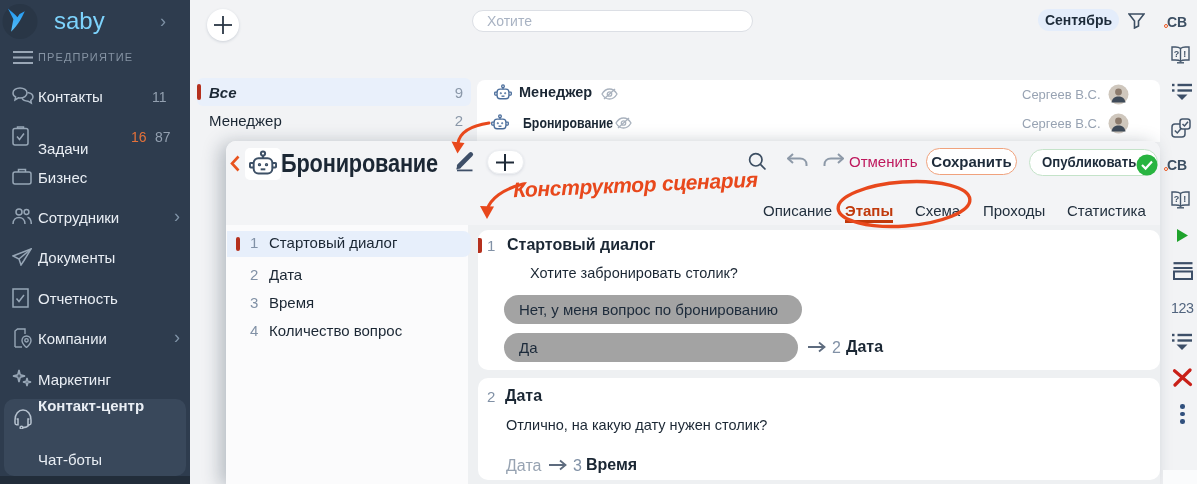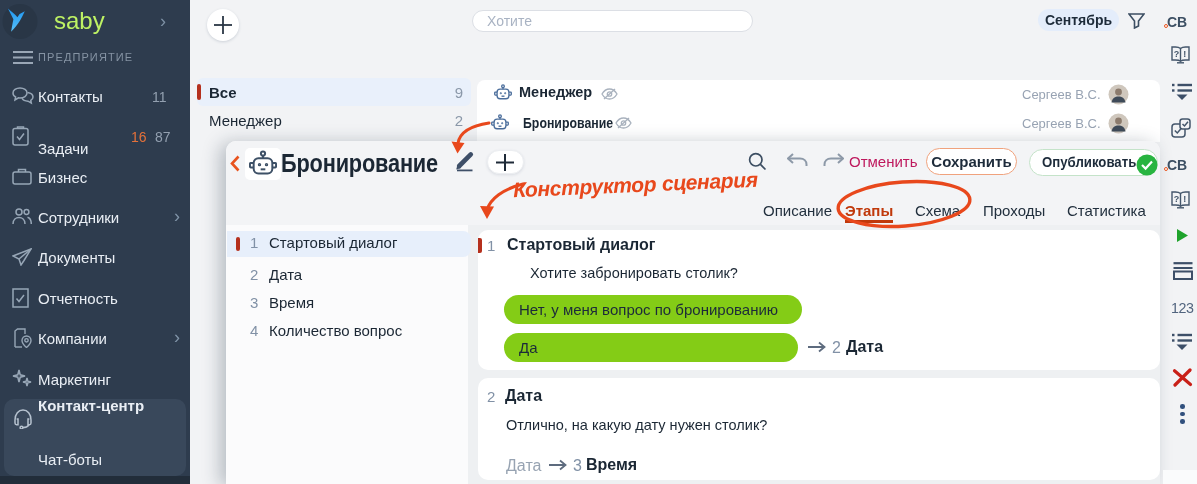--- a/index.html
+++ b/index.html
@@ -24,21 +24,21 @@
   .row-sel { left:197px; top:78px; width:274px; height:28px; background:#e9f0fb; border-radius:6px; }
   .redbar { position:absolute; background:#b5301d; border-radius:2px; }
 
   
   .regcard { left:477px; top:80px; width:683px; height:62px; background:#fff; border-radius:8px 8px 0 0; }
 
   
   .modal { left:226px; top:141px; width:934px; height:343px; background:#fbfbfc; border-radius:10px 10px 0 0; box-shadow:-6px 2px 18px rgba(30,45,65,.28); }
   .contentbg { left:468px; top:225px; width:692px; height:259px; background:#eef0f2; }
   .card { position:absolute; left:478px; width:682px; background:#fff; border-radius:10px; }
-  .pill { position:absolute; left:504px; height:29px; background:#84cc16; border-radius:15px; color:#1c2a3a; font-size:15px; line-height:29px; padding-left:15px; }
+  .pill { position:absolute; left:504px; height:29px; background:#a3a3a3; border-radius:15px; color:#1c2a3a; font-size:15px; line-height:29px; padding-left:15px; }
 
   .tab { position:absolute; top:202px; font-size:15px; color:#22303e; }
   .num { color:#8191a6; }
   .dark { color:#1b2734; }
   .hand { color:#e8481c; font-style:italic; font-weight:bold; }
 </style>
 </head>
 <body>
 
 <div class="abs sidebar">
@@ -46,21 +46,21 @@
   <svg class="abs" style="left:2px;top:4px" width="36" height="36" viewBox="0 0 36 36">
     <defs>
         <linearGradient id="bg1" x1="0" y1="0" x2="0" y2="1">
           <stop offset="0" stop-color="#1e95ef"></stop>
           <stop offset="1" stop-color="#59c2fa"></stop>
         </linearGradient>
       </defs>
     <circle cx="18" cy="17.5" r="17.5" fill="#293646"></circle>
     <path d="M5.9 4.6 C 10 8 13.5 11 15.4 13.2 L 17.6 9.9 L 22.8 7.3 C 21.2 10.6 19.6 14.2 17.9 16.7 C 15.7 20.1 12.2 24.7 9.1 27.7 C 9.9 23 10.8 18.4 11.4 15.3 Z" fill="url(#bg1)"></path>
   </svg>
-  <div class="abs" style="left:54px;top:7px;color:#bef264;font-size:24px;">saby</div>
+  <div class="abs" style="left:54px;top:7px;color:#7dd3fc;font-size:24px;">saby</div>
   <div class="sb-chev" style="left:160px;top:11px;font-size:18px;">›</div>
 
   <svg class="abs" style="left:13px;top:50px" width="20" height="15" viewBox="0 0 20 15">
     <g stroke="#9aa7b6" stroke-width="2">
         <line x1="0" y1="2" x2="20" y2="2"></line>
         <line x1="0" y1="7.5" x2="20" y2="7.5"></line>
         <line x1="0" y1="13" x2="20" y2="13"></line>
       </g>
   </svg>
   <div class="abs" style="left:38px;top:51px;color:#8593a3;font-size:11px;letter-spacing:1.1px;">ПРЕДПРИЯТИЕ</div>
@@ -156,21 +156,21 @@
     </g>
   </svg>
 <div class="abs search">Хотите</div>
 <div class="abs month">Сентябрь</div>
 <svg class="abs" style="left:1128px;top:13px" width="17" height="16" viewBox="0 0 17 16">
     <path d="M1 1 L16 1 L10.5 8 L10.5 13 L6.5 15 L6.5 8 Z" fill="none" stroke="#3c4e62" stroke-width="1.6"></path>
   </svg>
 
 <div class="abs row-sel"></div>
 <div class="redbar" style="left:197px;top:84px;width:3.5px;height:16px;"></div>
-<div class="abs dark" style="left:209px;top:84px;font-size:15px;font-weight:bold;">Все</div>
+<div class="abs dark" style="left:209px;top:84px;font-size:15px;font-weight:bold;font-style:italic;">Все</div>
 <div class="abs" style="left:449px;top:84px;width:14px;text-align:right;color:#8b98a9;font-size:15px;">9</div>
 <div class="abs dark" style="left:209px;top:112px;font-size:15px;">Менеджер</div>
 <div class="abs" style="left:449px;top:112px;width:14px;text-align:right;color:#8b98a9;font-size:15px;">2</div>
 
 <div class="abs regcard"></div>
 
 <svg class="abs" style="left:494px;top:84px" width="18" height="17" viewBox="0 0 24 23">
     <g fill="none" stroke="#4a6d9b" stroke-width="1.8">
       <circle cx="12" cy="3" r="1.8"></circle>
       <line x1="12" y1="5" x2="12" y2="7"></line>

